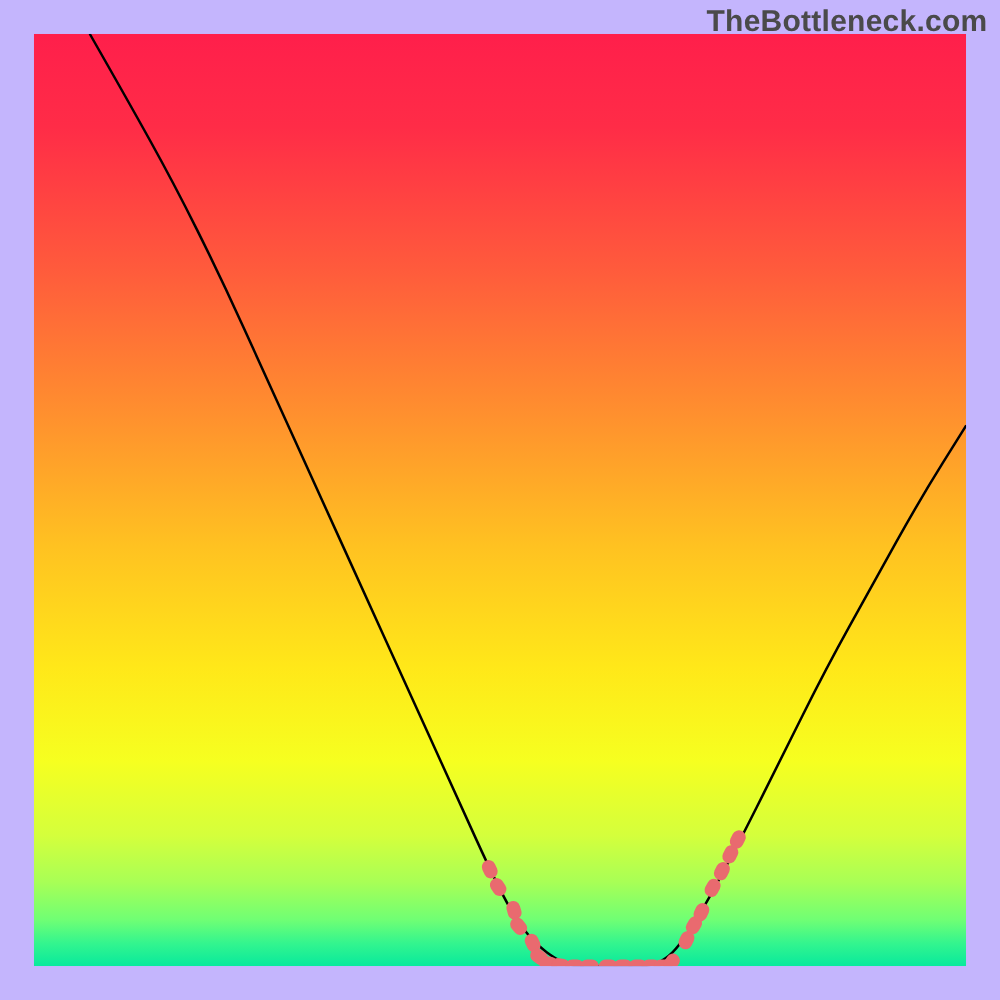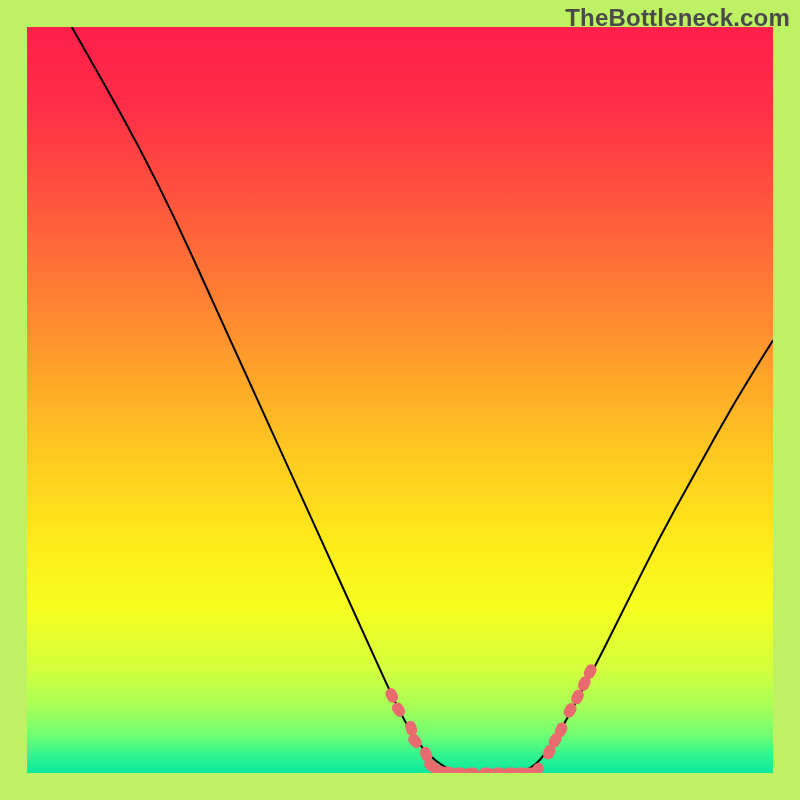--- a/index.html
+++ b/index.html
@@ -8,21 +8,21 @@
     width: 800px;
     height: 800px;
     background: #000;
     overflow: hidden;
     font-family: Arial, Helvetica, sans-serif;
   }
   .chart-outer {
     position: relative;
     width: 800px;
     height: 800px;
-    background: #bef264;
+    background: #c4b5fd;
   }
   .watermark {
     position: absolute;
     top: 4px;
     right: 10px;
     color: #4a4a4a;
     font-size: 24px;
     font-weight: 600;
     letter-spacing: 0.2px;
     z-index: 5;

